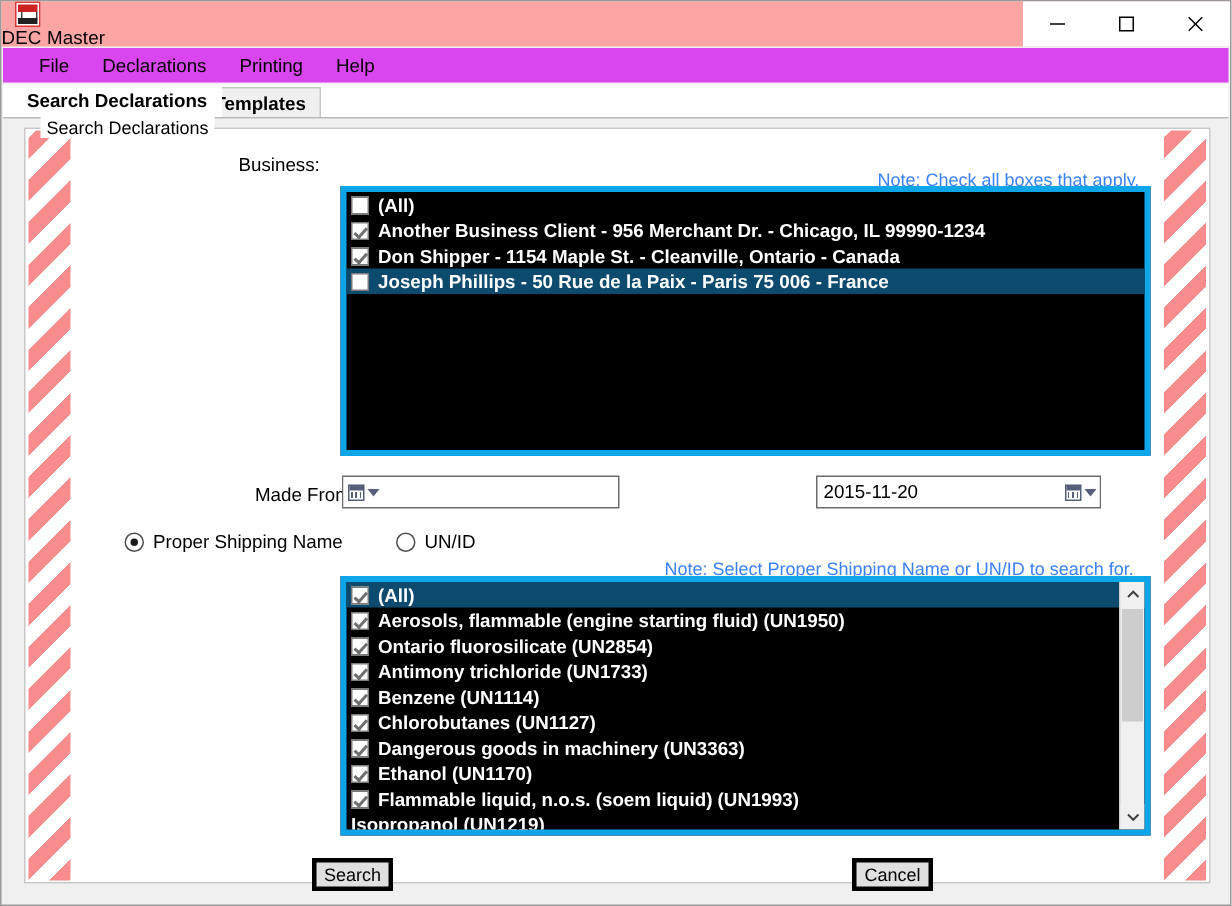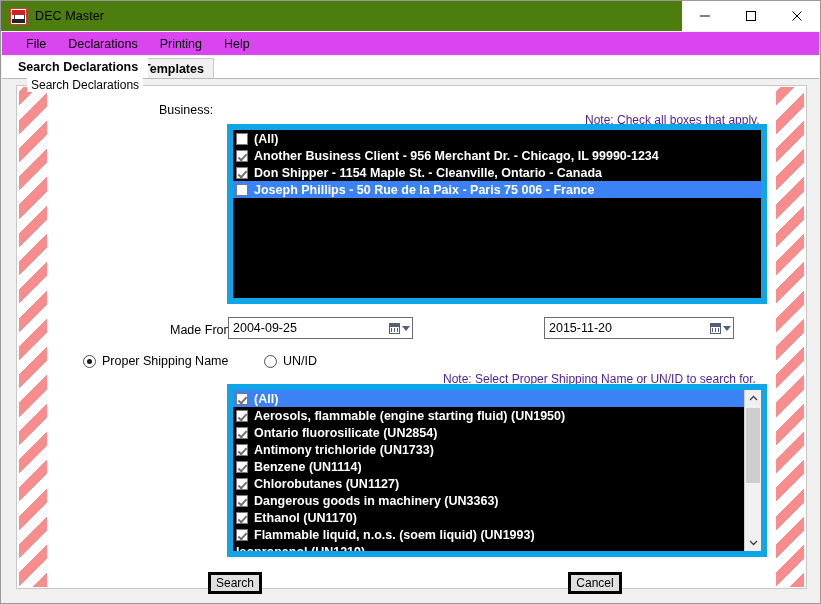--- a/index.html
+++ b/index.html
@@ -27,23 +27,23 @@
     border: 1px solid #9a9a9a;
     background: #f0f0f0;
   }
 
   
   .titlebar {
     position: absolute;
     left: 0; top: 0;
     right: 0;
     height: 30px;
-    background: #4d7c0f;
-    display: flex;
-    align-items: center;
+    background: #fca5a5;
+    display: flex;
+    flex-direction: column;
   }
   .title-icon {
     width: 17px;
     height: 17px;
     margin-left: 9px;
     margin-right: 8px;
     position: relative;
     flex: 0 0 auto;
     background: #ffffff;
     border: 1px solid #d83a3a;
@@ -195,40 +195,40 @@
   }
   .label {
     position: absolute;
     font-size: 12.5px;
     color: #000;
     white-space: nowrap;
   }
   .note {
     position: absolute;
     font-size: 12px;
-    color: #4c1d95;
+    color: #3b82f6;
     white-space: nowrap;
   }
 
   
   .listbox {
     position: absolute;
     box-sizing: border-box;
     background: #000000;
-    border: 6px solid #0ea5e9;
+    border: 4px solid #0ea5e9;
     overflow: hidden;
   }
   .list-row {
     display: flex;
     align-items: center;
     height: 17px;
     padding-left: 3px;
     box-sizing: border-box;
   }
-  .list-row.selected { background: #3b82f6; align-items: center; }
+  .list-row.selected { background: #0c4a6e; align-items: center; }
   .list-row .cb {
     width: 12px;
     height: 12px;
     box-sizing: border-box;
     background: #ffffff;
     border: 1px solid #7a7a7a;
     margin-right: 6px;
     flex: 0 0 auto;
     position: relative;
   }
@@ -450,21 +450,20 @@
           <div class="txt">Don Shipper - 1154 Maple St. - Cleanville, Ontario - Canada</div>
         </div>
         <div class="list-row selected">
           <div class="cb"></div>
           <div class="txt">Joseph Phillips - 50 Rue de la Paix - Paris 75 006 - France</div>
         </div>
       </div>
 
       <div class="label" style="left:153px; top:237px;">Made From:</div>
       <div class="datefield" style="left:211px; top:231px; width:185px;">
-        <div class="dval">2004-09-25</div>
         <div class="cal-btn">
           <div class="cal-glyph"></div>
           <div class="cal-arrow"></div>
         </div>
       </div>
 
       <div class="label" style="left:530px; top:237px;">To:</div>
       <div class="datefield" style="left:527px; top:231px; width:190px;">
         <div class="dval">2015-11-20</div>
         <div class="cal-btn">

